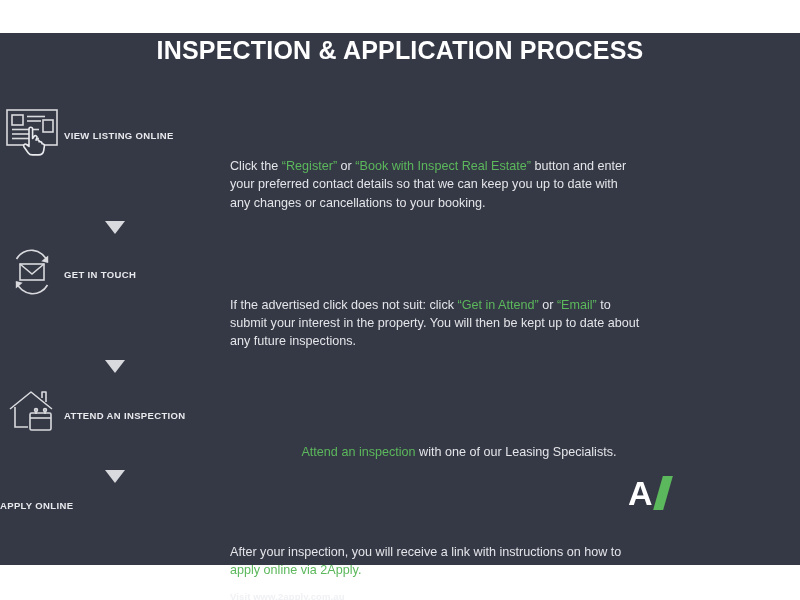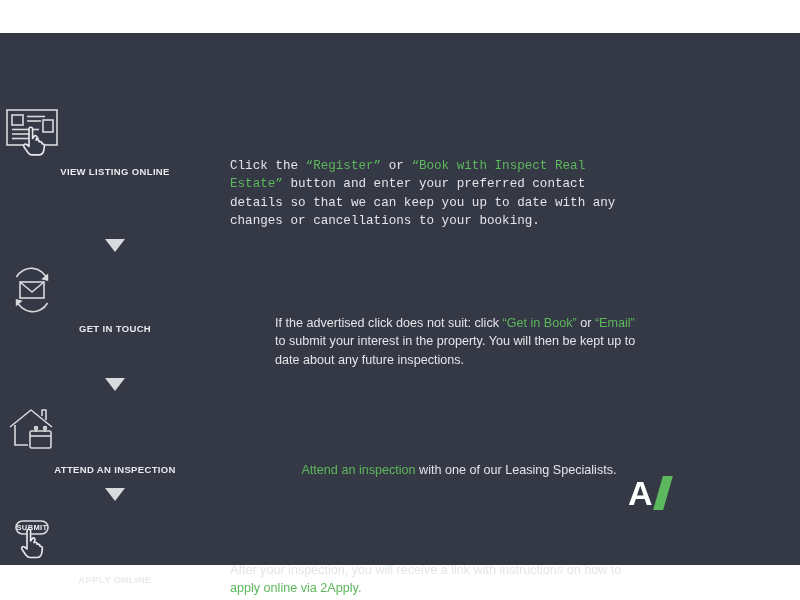--- a/index.html
+++ b/index.html
@@ -49,21 +49,22 @@
   }
   .step {
     position: relative;
     display: flex;
     align-items: flex-start;
   }
   .step-left {
     width: 230px;
     flex: 0 0 230px;
     display: flex;
-    flex-direction: column;
+    flex-direction: row;
+    align-items: center;
   }
   .icon-box {
     width: 64px;
     height: 56px;
     display: flex;
     align-items: center;
     justify-content: center;
   }
   .step-label {
     margin-top: 5px;
@@ -95,25 +96,25 @@
   .visit {
     margin-top: 11px;
     font-size: 9.5px;
     font-weight: bold;
     color: #f0f1f4;
     letter-spacing: 0.1px;
   }
 
   
   .step-1 { margin-top: 0px; }
-  .step-2 { margin-top: 4px; gap: 45px; }
+  .step-2 { margin-top: 4px; }
   .step-3 { margin-top: 6px; gap: 48px; }
   .step-4 { margin-top: 6px; }
 
-  .step-1 .step-body { padding-top: 52px; font-family: Liberation Mono, monospace; }
+  .step-1 .step-body { padding-top: 52px; }
   .step-2 .step-body { padding-top: 52px; }
   .step-3 .step-body { padding-top: 58px; text-align: center; }
   .step-4 .step-body { padding-top: 48px; }
 
   .spacer-line { height: 0; }
 
   
   .logo {
     position: absolute;
     left: 628px;
@@ -140,20 +141,21 @@
 
   svg { display: block; }
 </style>
 </head>
 <body>
 
 <div id="page">
 
   <div class="panel"></div>
 
+  <div class="page-title">INSPECTION &amp; APPLICATION PROCESS</div>
 
   <div class="steps">
 
     <div class="step step-1">
       <div class="step-left">
         <div class="icon-box">
           <svg width="58" height="52" viewBox="0 0 58 52">
             <rect x="4" y="3" width="50" height="35" fill="none" stroke="#d9dade" stroke-width="1.6"></rect>
             <rect x="9" y="8" width="11" height="10" fill="none" stroke="#d9dade" stroke-width="1.6"></rect>
             <line x1="24" y1="9.5" x2="42" y2="9.5" stroke="#d9dade" stroke-width="1.6"></line>
@@ -190,21 +192,21 @@
             <path d="M13.5 36 a17 17 0 0 0 31 3" fill="none" stroke="#d9dade" stroke-width="1.6"></path>
             <path d="M45.2 9.5 L45.2 17 L38.3 15.2 Z" fill="#d9dade"></path>
             <path d="M12.8 42.5 L12.8 35 L19.7 36.8 Z" fill="#d9dade"></path>
             <rect x="17" y="18" width="24" height="16" fill="none" stroke="#d9dade" stroke-width="1.6"></rect>
             <polyline points="17,18 29,28 41,18" fill="none" stroke="#d9dade" stroke-width="1.6"></polyline>
           </svg>
         </div>
         <div class="step-label">GET IN TOUCH</div>
       </div>
       <div class="step-body">
-        <span>If the advertised click does not suit: click </span><span class="green">“Get in Book”</span><span> or </span><span class="green">“Email”</span><span> to submit your interest in the property. You will then be kept up to date about any future inspections.</span>
+        <span>If the advertised click does not suit: click </span><span class="green">“Get in Attend”</span><span> or </span><span class="green">“Email”</span><span> to submit your interest in the property. You will then be kept up to date about any future inspections.</span>
       </div>
     </div>
 
     <div class="step">
       <div class="step-left">
         <div class="arrow"></div>
       </div>
       <div class="step-body spacer-line"></div>
     </div>
 
@@ -232,30 +234,20 @@
 
     <div class="step">
       <div class="step-left">
         <div class="arrow"></div>
       </div>
       <div class="step-body spacer-line"></div>
     </div>
 
     <div class="step step-4">
       <div class="step-left">
-        <div class="icon-box">
-          <svg width="58" height="52" viewBox="0 0 58 52">
-            <rect x="13" y="6" width="32" height="13" rx="6.5" fill="none" stroke="#d9dade" stroke-width="1.6"></rect>
-            <text x="29" y="15" text-anchor="middle" fill="#e9eaee" font-family="Liberation Sans, sans-serif" font-size="7.5" font-weight="bold" letter-spacing="0.4">SUBMIT</text>
-            <path d="M24 16 c0-2.4 3.6-2.4 3.6 0 v10 l1.6-2.3 c1.2-1.6 3.4-0.2 2.7 1.5
-                     l-0.9 2.4 c1.6-0.9 3.4 0.1 3.1 1.7 c1.6-0.6 3.1 0.5 2.9 2
-                     c1.5-0.2 2.6 0.9 2.4 2.3 l-0.7 4.5 c-0.4 2.5-2.3 4.4-5 4.4 h-6.3
-                     c-2.1 0-3.3-0.8-4.3-2.2 l-4.2-6 c-1.1-1.6 0.9-3.6 2.6-2.3 l2.5 2 z" fill="#353845" stroke="#e9eaee" stroke-width="1.6" stroke-linejoin="round"></path>
-          </svg>
-        </div>
         <div class="step-label">APPLY ONLINE</div>
       </div>
       <div class="step-body">
         <span>After your inspection, you will receive a link with instructions on how to </span><span class="green">apply online via 2Apply.</span>
         <div class="visit">Visit www.2apply.com.au</div>
       </div>
     </div>
 
   </div>
 

